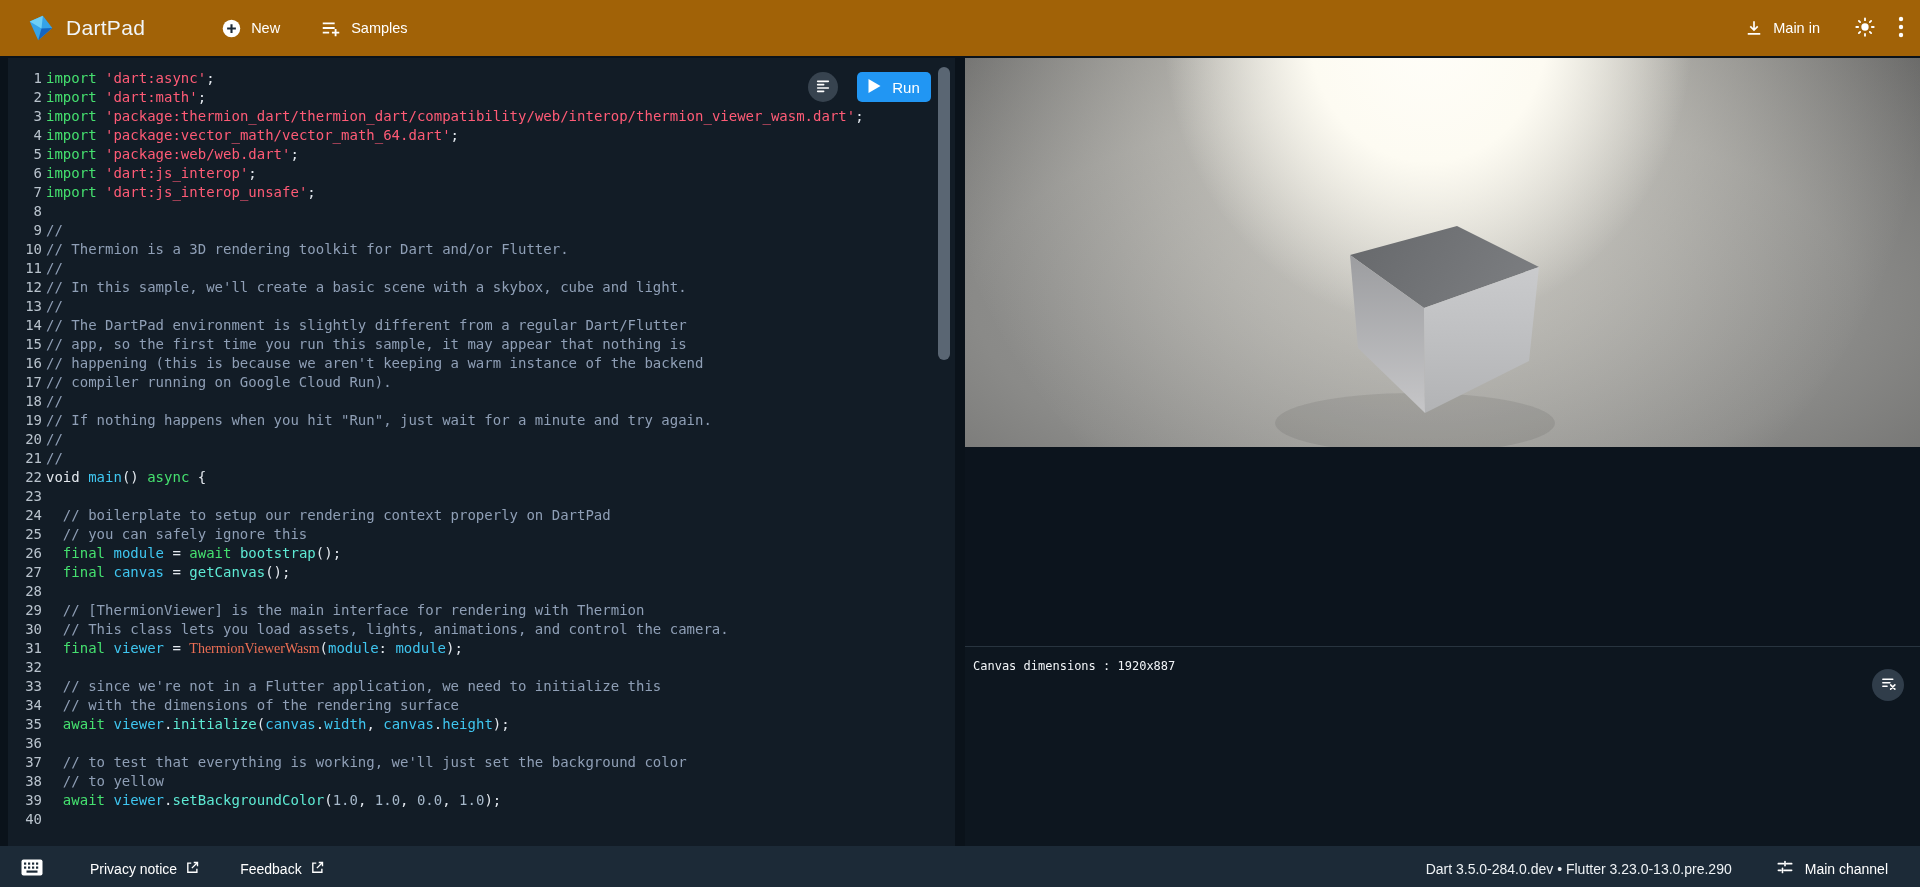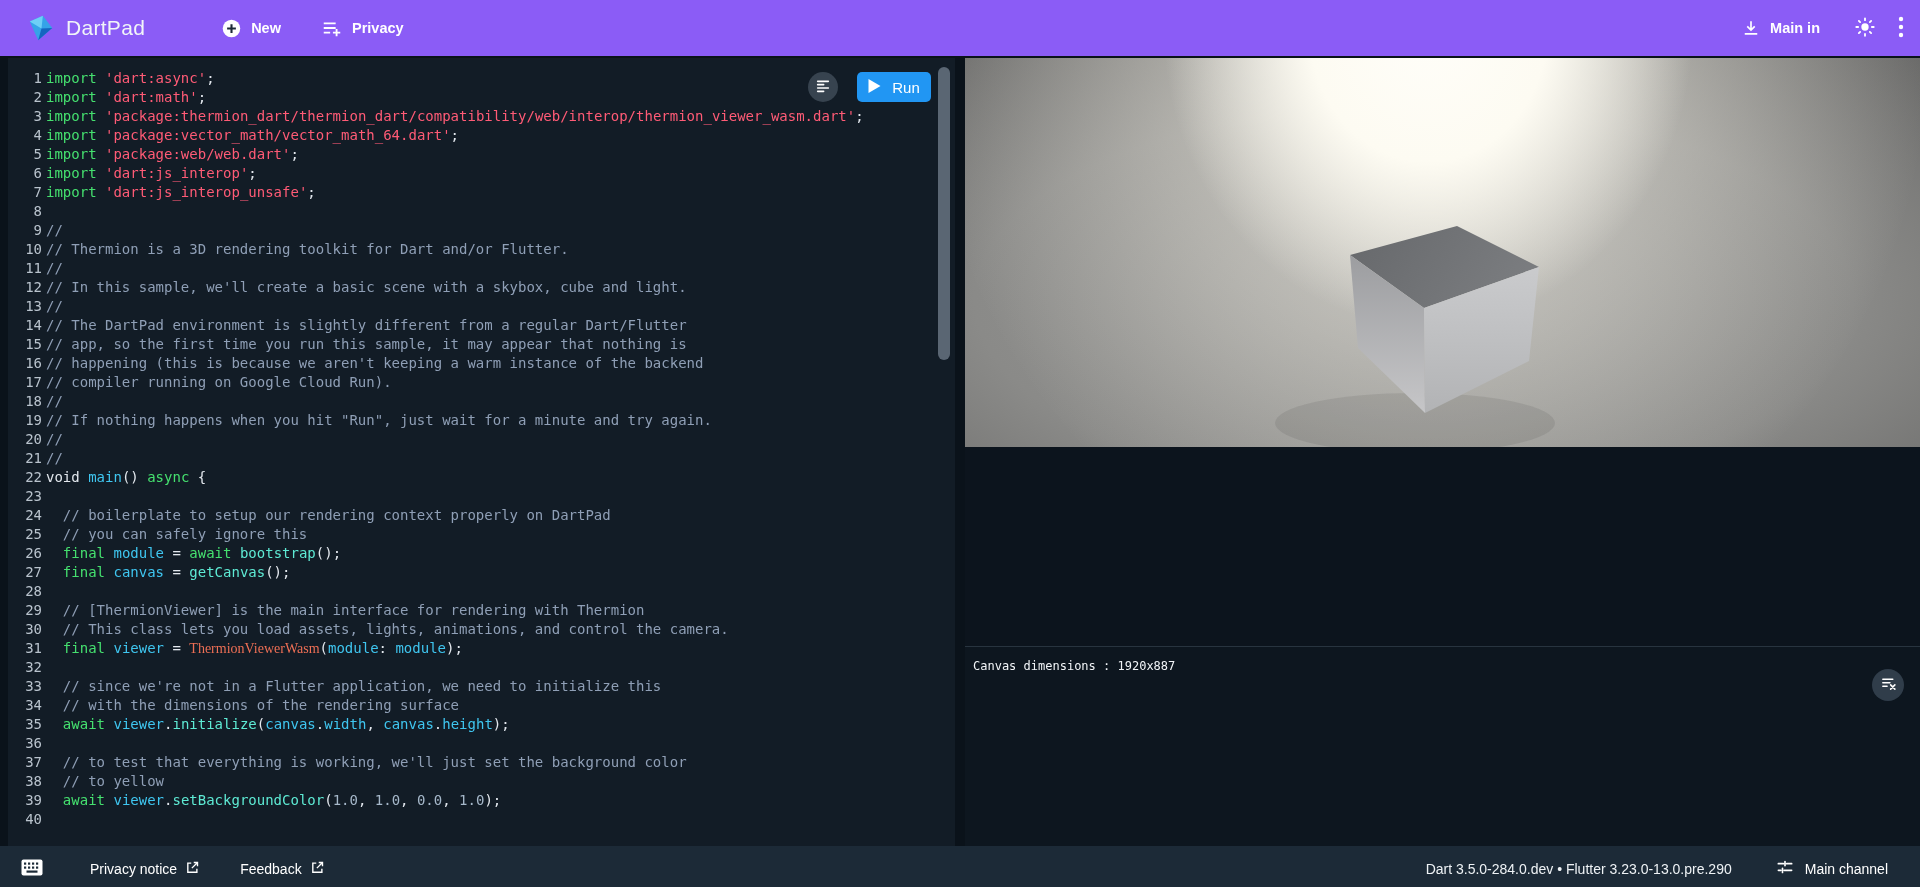--- a/index.html
+++ b/index.html
@@ -2,25 +2,25 @@
 <html><head>
 <meta charset="utf-8">
 <style>
   * { margin:0; padding:0; box-sizing:border-box; }
   html,body { width:1920px; height:887px; overflow:hidden; background:#0a121a;
               font-family:"Liberation Sans", sans-serif; }
   .page { position:relative; width:1920px; height:887px; background:#0a121a; }
 
   
   .header { position:absolute; left:0; top:0; width:1920px; height:56px;
-            background:#8b5cf6; display:flex; align-items:center;
+            background:#a16207; display:flex; align-items:center;
             padding:0 16px 0 26px; color:#fff; }
   .logo { width:30px; height:30px; flex:0 0 auto; }
   .app-title { font-size:21px; font-weight:400; letter-spacing:.3px; margin-left:10px; color:#f1f5f8; }
-  .hbtn { display:flex; align-items:center; gap:9px; font-size:14.5px; font-weight:700;
+  .hbtn { display:flex; align-items:center; gap:9px; font-size:14.5px; font-weight:400;
           color:#fff; cursor:pointer; background:none; border:none; }
   .hbtn svg { display:block; }
   .btn-new { margin-left:76px; }
   .btn-samples { margin-left:40px; }
   .right-group { margin-left:auto; display:flex; align-items:center; }
   .icon-btn { background:none; border:none; cursor:pointer; display:flex; align-items:center; justify-content:center; }
 
   
   .footer { position:absolute; left:0; top:846px; width:1920px; height:45px;
             background:#1c2a37; display:flex; align-items:center; color:#fff;
@@ -104,21 +104,21 @@
       <span>New</span>
     </button>
 
     <button class="hbtn btn-samples">
       <span>
         <svg width="22" height="22" viewBox="0 0 24 24" fill="none" stroke="#ffffff" stroke-width="2">
           <path d="M3 7 H16 M3 12 H16 M3 17 H10"></path>
           <path d="M17 13 V21 M13 17 H21"></path>
         </svg>
       </span>
-      <span>Privacy</span>
+      <span>Samples</span>
     </button>
 
     <div class="right-group">
       <button class="hbtn">
         <span>
           <svg width="20" height="20" viewBox="0 0 24 24" fill="none" stroke="#ffffff" stroke-width="2">
             <path d="M12 4 V14 M7.5 10 L12 14.5 L16.5 10 M4.5 19 H19.5"></path>
           </svg>
         </span>
         <span>Main in</span>

